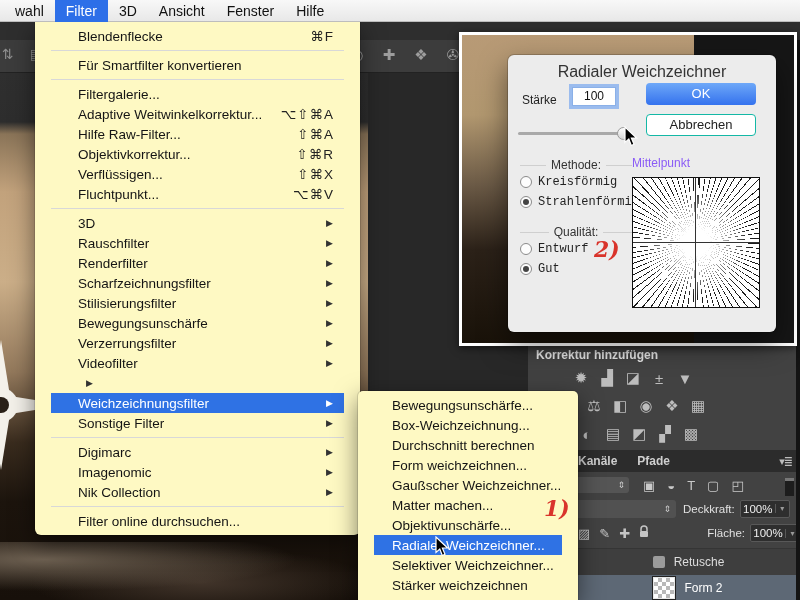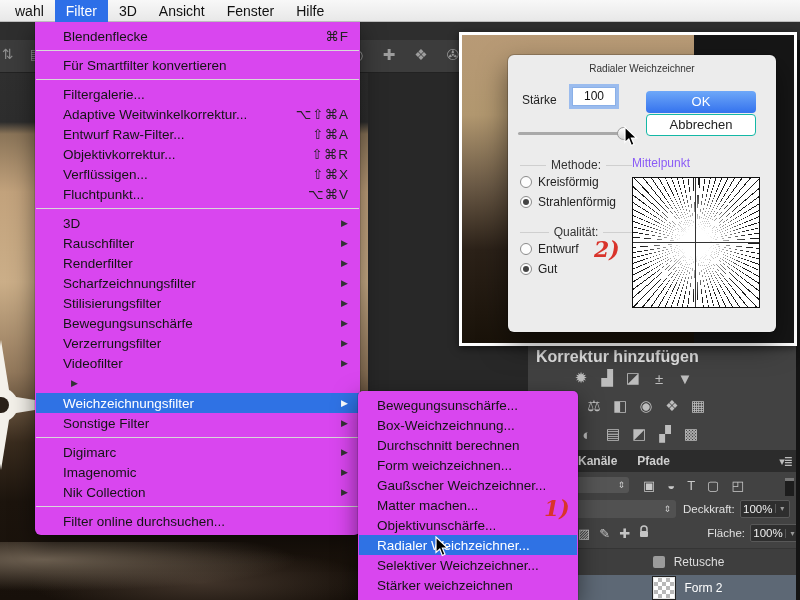--- a/index.html
+++ b/index.html
@@ -21,68 +21,68 @@
   .pasteboard{position:absolute;left:368px;top:72px;width:432px;height:528px;background:#282828;z-index:1;}
   .right-sliver{position:absolute;left:796px;top:40px;width:4px;height:560px;background:#141414;z-index:3;}
   
   .photo{position:absolute;left:0;top:72px;width:368px;height:528px;z-index:1;
     background:linear-gradient(180deg,#2f2f2f 0px,#2d2d2d 50px,#8a7458 62px,#c2a27c 120px,#cbae88 210px,#93795c 300px,#3a2c1e 370px,#1c140d 430px,#17100a 528px);}
   .terrain{position:absolute;left:0;top:470px;width:368px;height:58px;
     background:radial-gradient(ellipse at 12% 30%,#6e6152 0%,rgba(110,97,82,0) 55%),
                radial-gradient(ellipse at 55% 70%,#41342a 0%,rgba(65,52,42,0) 60%);}
   .compass{position:absolute;left:-64px;top:268px;}
   
-  .menu{position:absolute;background:#d946ef;box-shadow:0 8px 24px rgba(0,0,0,.5),0 0 0 1px rgba(0,0,0,.12);
-        padding:4px 1px;box-sizing:border-box;font-size:13.5px;color:#141414;}
+  .menu{position:absolute;background:#fef9c3;box-shadow:0 8px 24px rgba(0,0,0,.5),0 0 0 1px rgba(0,0,0,.12);
+        padding:4px 16px;box-sizing:border-box;font-size:13.5px;color:#141414;}
   .filter-menu{left:35px;top:22px;width:325px;z-index:5;border-radius:0 0 6px 6px;}
   .blur-menu{left:358px;top:391px;width:220px;z-index:6;border-radius:5px 5px 0 0;height:209px;overflow:hidden;}
   .mi{height:20px;display:flex;align-items:center;padding:0 10px 0 27px;}
   .blur-menu .mi{padding:0 10px 0 18px;}
   .mi .lbl{flex:1;white-space:nowrap;}
   .mi .sc{color:#222;margin-left:8px;letter-spacing:1px;}
   .mi .arrow{font-size:9px;color:#333;}
   .mi.hl{background:#2f72e4;color:#fff;}
   .mi.hl .sc,.mi.hl .arrow{color:#fff;}
   .msep{height:1px;background:#d8d8d8;margin:4px 0;}
   
   .inset{position:absolute;left:459px;top:32px;width:332px;height:308px;border:3px solid #fff;z-index:3;
          box-shadow:0 2px 8px rgba(0,0,0,.55);background:#161616;}
   .inset .bg-left{position:absolute;left:0;top:0;width:232px;height:100%;
          background:linear-gradient(180deg,#b89a76 0px,#b1976f 80px,#6b5a46 150px,#2b2118 215px,#191209 100%);}
   .dialog{position:absolute;left:46px;top:20px;width:268px;height:277px;background:#ececec;border-radius:6px;
           box-shadow:0 12px 28px rgba(0,0,0,.5),0 0 0 1px rgba(0,0,0,.18);font-size:12px;color:#222;}
-  .dlg-title{position:absolute;left:0;top:8px;width:100%;text-align:center;font-size:10px;color:#333;}
+  .dlg-title{position:absolute;left:0;top:8px;width:100%;text-align:center;font-size:16px;color:#333;}
   .strength-label{position:absolute;left:14px;top:38px;}
   .strength-input{position:absolute;left:64px;top:32px;width:42px;height:17px;background:#fff;border:1px solid #8ab0e8;
           box-shadow:0 0 0 3px rgba(90,150,240,.55);text-align:center;line-height:17px;font-size:12px;color:#111;}
   .slider{position:absolute;left:10px;top:72px;width:112px;height:13px;}
   .slider .track{position:absolute;left:0;top:5px;width:100%;height:3px;background:#a9a9a9;border-radius:2px;}
   .slider .thumb{position:absolute;right:0;top:0;width:13px;height:13px;border-radius:50%;
           background:linear-gradient(#fdfdfd,#d6d6d6);border:1px solid #9a9a9a;box-sizing:border-box;}
   .btn{position:absolute;left:138px;width:110px;height:22px;border-radius:4px;text-align:center;line-height:22px;font-size:13px;}
-  .btn-ok{top:28px;background:linear-gradient(#6ea8f8,#3472ee);color:#fff;margin-top:8px;}
+  .btn-ok{top:28px;background:linear-gradient(#6ea8f8,#3472ee);color:#fff;}
   .btn-cancel{top:59px;background:#fff;border:1px solid #14b8a6;box-sizing:border-box;color:#222;line-height:20px;}
   .group{position:absolute;left:12px;width:112px;}
   .group-method{top:103px;} .group-quality{top:170px;}
   .group-head{display:flex;align-items:center;gap:5px;color:#333;}
   .group-head::before,.group-head::after{content:"";flex:1;height:1px;background:#cfcfcf;}
-  .radio-row{display:flex;align-items:center;gap:6px;height:20px;}
+  .radio-row{display:flex;align-items:center;gap:6px;height:20px;font-family:Liberation Mono, monospace;}
   .radio{width:12px;height:12px;border-radius:50%;border:1px solid #8b8b8b;background:#fdfdfd;box-sizing:border-box;position:relative;flex:none;}
   .radio.sel::after{content:"";position:absolute;left:2px;top:2px;width:6px;height:6px;border-radius:50%;background:#444;}
   .center-label{position:absolute;left:124px;top:101px;color:#8b5cf6;}
   .radial-box{position:absolute;left:124px;top:122px;width:128px;height:131px;border:1px solid #111;box-sizing:border-box;
     background:
       linear-gradient(to right, rgba(0,0,0,0) calc(50% - .5px), #333 calc(50% - .5px), #333 calc(50% + .5px), rgba(0,0,0,0) calc(50% + .5px)),
       linear-gradient(to bottom, rgba(0,0,0,0) calc(50% - .5px), #333 calc(50% - .5px), #333 calc(50% + .5px), rgba(0,0,0,0) calc(50% + .5px)),
       radial-gradient(circle at center, #fff 0 13px, rgba(255,255,255,0) 54px),
       repeating-conic-gradient(from 3deg, #1a1a1a 0deg 0.7deg, rgba(0,0,0,0) 0.7deg 4.6deg),
       #fff;}
   
   .adjust-panel{position:absolute;left:528px;top:340px;width:272px;height:110px;background:#424242;z-index:2;}
-  .adjust-header{position:absolute;left:8px;top:8px;font-size:16px;font-weight:bold;color:#e3e3e3;}
+  .adjust-header{position:absolute;left:8px;top:8px;font-size:12px;font-weight:bold;color:#e3e3e3;}
   .adj-rows{position:absolute;left:0;top:24px;width:100%;}
   .adj-row{height:28px;display:flex;align-items:center;}
   .adj-row:nth-child(1){padding-left:40px;} .adj-row:nth-child(2){padding-left:53px;} .adj-row:nth-child(3){padding-left:46px;}
   .adj-icon{width:26px;text-align:center;font-size:15px;color:#bdbdbd;}
   .tabbar{position:absolute;left:528px;top:450px;width:272px;height:22px;background:#2c2c2c;z-index:2;
           border-bottom:6px solid #86efac;display:flex;align-items:center;font-size:12px;color:#cfcfcf;font-weight:bold;}
   .tab{padding:0 10px;} .tab:first-child{padding-left:50px;}
   .tab-menu{margin-left:auto;padding-right:8px;color:#bdbdbd;font-size:11px;letter-spacing:-1px;}
   .layers-panel{position:absolute;left:528px;top:472px;width:272px;height:128px;background:#424242;z-index:2;font-size:11.5px;color:#ddd;}
   .lp-row{position:absolute;left:0;width:100%;display:flex;align-items:center;}
@@ -283,21 +283,21 @@
       <div class="msep"></div>
       <div class="mi">
         <span class="lbl">Filtergalerie...</span>
         <span class="sc"></span>
       </div>
       <div class="mi">
         <span class="lbl">Adaptive Weitwinkelkorrektur...</span>
         <span class="sc">⌥⇧⌘A</span>
       </div>
       <div class="mi">
-        <span class="lbl">Entwurf Raw-Filter...</span>
+        <span class="lbl">Hilfe Raw-Filter...</span>
         <span class="sc">⇧⌘A</span>
       </div>
       <div class="mi">
         <span class="lbl">Objektivkorrektur...</span>
         <span class="sc">⇧⌘R</span>
       </div>
       <div class="mi">
         <span class="lbl">Verflüssigen...</span>
         <span class="sc">⇧⌘X</span>
       </div>

